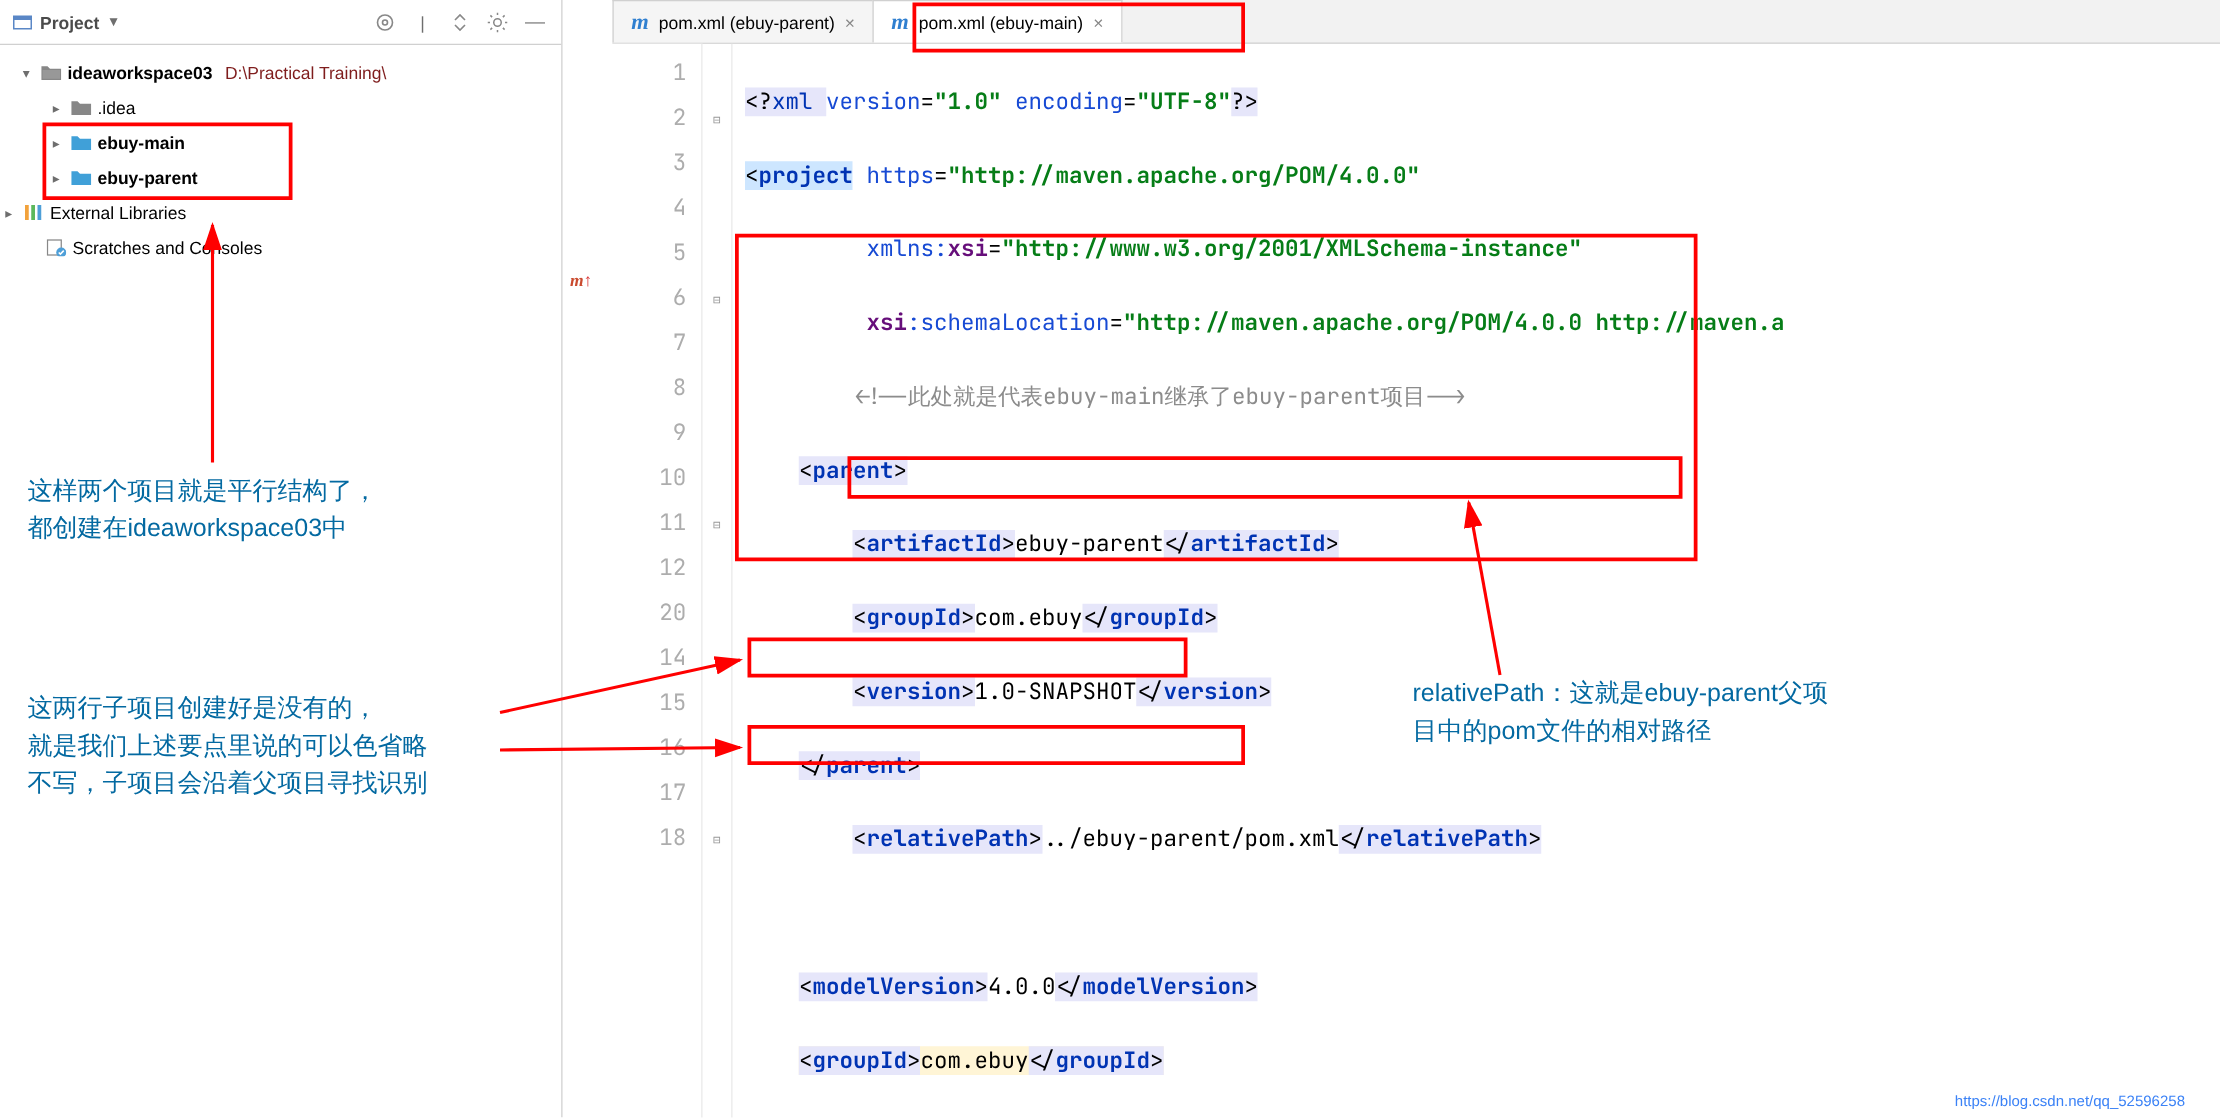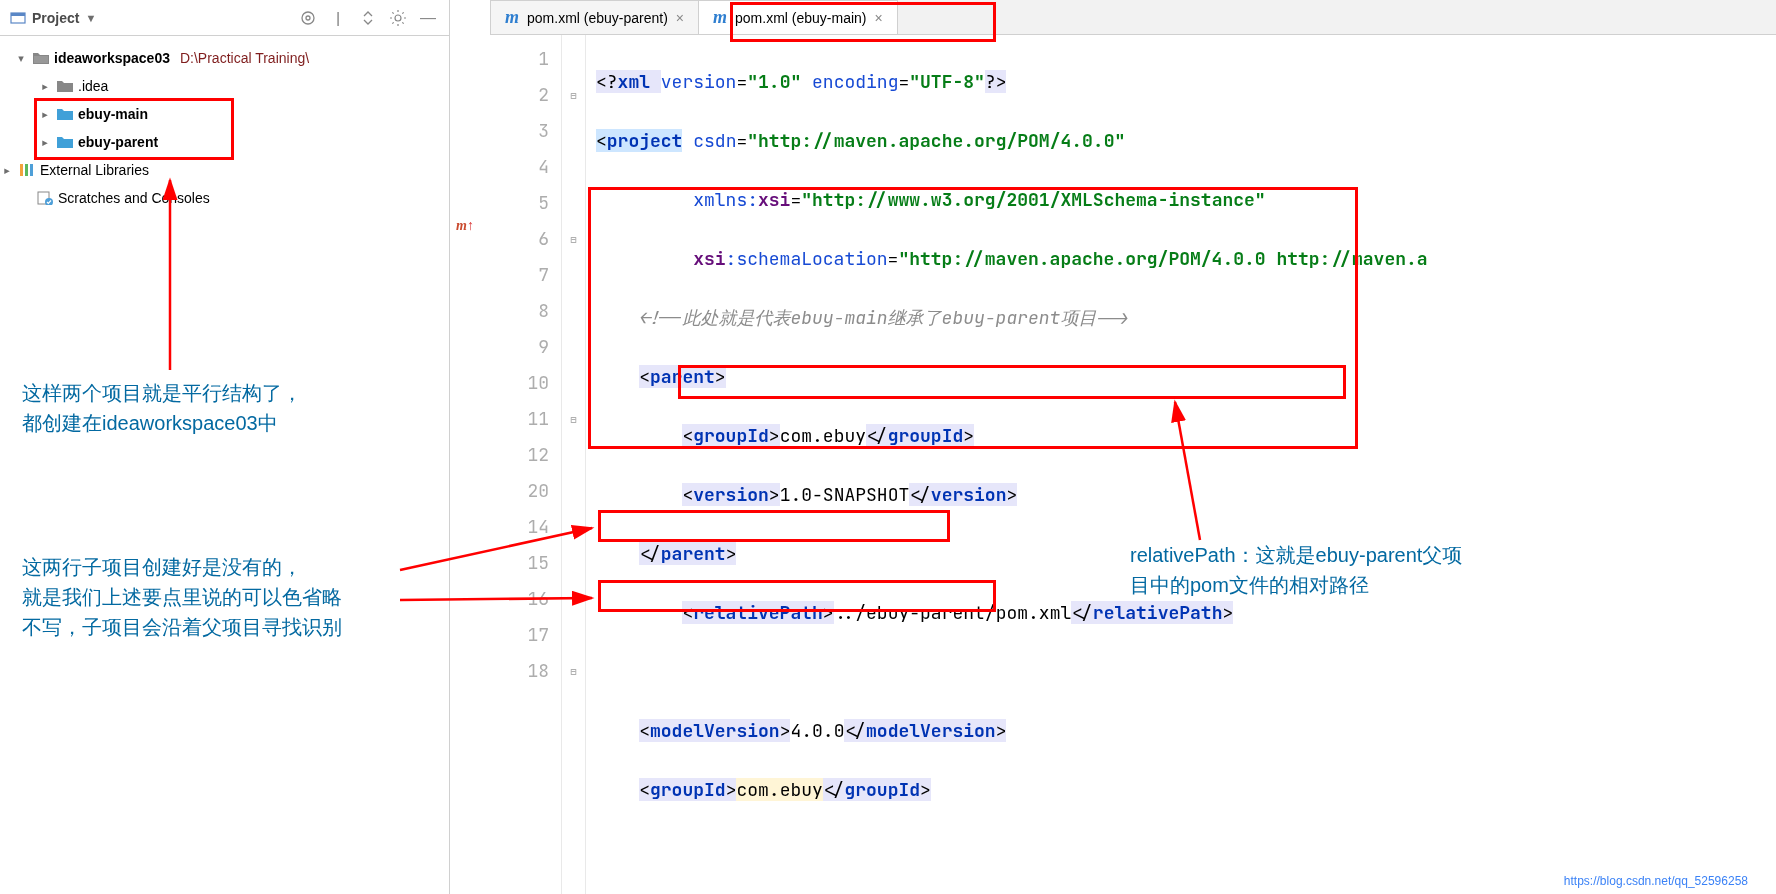--- a/index.html
+++ b/index.html
@@ -29,26 +29,26 @@
   .tab.active{background:#fff;}
   .tab .m{font-weight:700;font-style:italic;color:#2f7fd0;font-family:serif;font-size:18px;}
   .tab .x{color:#888;font-size:14px;}
   .editor{flex:1;display:flex;position:relative;font-family:Menlo,Consolas,"JetBrains Mono",monospace;font-size:18px;}
   .gutter{width:72px;background:#fff;border-right:1px solid #e9e9e9;padding-top:6px;}
   .gutter .ln{height:36px;line-height:36px;text-align:right;padding-right:12px;color:#adadad;}
   .foldcol{width:24px;border-right:1px solid #e9e9e9;padding-top:6px;position:relative;}
   .foldcol .fm{height:36px;display:flex;align-items:center;justify-content:center;color:#999;font-size:10px;}
   .code{flex:1;padding:6px 0 0 10px;position:relative;white-space:pre;}
   .cl{height:36px;line-height:36px;}
-  .kw{color:#0033b3;font-weight:700;}
+  .kw{color:#0033b3;font-weight:400;}
   .tag{color:#0033b3;font-weight:700;}
   .attr{color:#174ad4;}
   .ns{color:#660e7a;font-weight:700;}
   .str{color:#067d17;font-weight:700;}
-  .cm{color:#8c8c8c;font-style:italic;}
+  .cm{color:#8c8c8c;margin-left:44px;}
   .hl-tag{background:#e6e6fa;}
   .selproj{background:#cde6ff;}
   .ybg{background:#fff5d6;}
   .annot{position:absolute;color:#0369a1;font-family:"Microsoft YaHei","PingFang SC",sans-serif;font-size:20px;line-height:1.5;}
   .redrect{position:absolute;border:3px solid #f00;pointer-events:none;}
   .mup{position:absolute;left:456px;top:218px;font-family:serif;font-size:14px;}
   .mup .m{color:#ca4b2f;font-style:italic;font-weight:700;}
   .mup .ar{color:#d93636;}
   svg.arrow-svg{position:absolute;pointer-events:none;}
   .watermark{position:absolute;right:28px;bottom:6px;color:#3b82f6;font-size:12px;}
@@ -207,25 +207,26 @@
         <div class="fm"></div>
           <div class="fm"></div>
           <div class="fm"></div>
           <div class="fm"></div>
         <div class="fm"></div>
           <div class="fm">⊟</div>
       </div>
 
       <div class="code">
 <div class="cl"><span class="hl-tag"><span>&lt;?</span><span class="kw">xml </span></span><span class="attr">version</span><span>=</span><span class="str">"1.0"</span><span> </span><span class="attr">encoding</span><span>=</span><span class="str">"UTF-8"</span><span class="hl-tag">?&gt;</span></div>
-<div class="cl"><span class="selproj"><span>&lt;</span><span class="tag">project</span></span><span> </span><span class="attr">csdn</span><span>=</span><span class="str">"http://maven.apache.org/POM/4.0.0"</span></div>
+<div class="cl"><span class="selproj"><span>&lt;</span><span class="tag">project</span></span><span> </span><span class="attr">https</span><span>=</span><span class="str">"http://maven.apache.org/POM/4.0.0"</span></div>
 <div class="cl">         <span class="attr">xmlns:</span><span class="ns">xsi</span><span>=</span><span class="str">"http://www.w3.org/2001/XMLSchema-instance"</span></div>
 <div class="cl">         <span class="ns">xsi</span><span class="attr">:schemaLocation</span><span>=</span><span class="str">"http://maven.apache.org/POM/4.0.0 http://maven.a</span></div>
 <div class="cl">    <span class="cm">&lt;!--此处就是代表ebuy-main继承了ebuy-parent项目--&gt;</span></div>
 <div class="cl">    <span class="hl-tag"><span>&lt;</span><span class="tag">parent</span><span>&gt;</span></span></div>
+<div class="cl">        <span class="hl-tag"><span>&lt;</span><span class="tag">artifactId</span><span>&gt;</span></span><span>ebuy-parent</span><span class="hl-tag"><span>&lt;/</span><span class="tag">artifactId</span><span>&gt;</span></span></div>
 <div class="cl">        <span class="hl-tag"><span>&lt;</span><span class="tag">groupId</span><span>&gt;</span></span><span>com.ebuy</span><span class="hl-tag"><span>&lt;/</span><span class="tag">groupId</span><span>&gt;</span></span></div>
 <div class="cl">        <span class="hl-tag"><span>&lt;</span><span class="tag">version</span><span>&gt;</span></span><span>1.0-SNAPSHOT</span><span class="hl-tag"><span>&lt;/</span><span class="tag">version</span><span>&gt;</span></span></div>
 <div class="cl">    <span class="hl-tag"><span>&lt;/</span><span class="tag">parent</span><span>&gt;</span></span></div>
 <div class="cl">        <span class="hl-tag"><span>&lt;</span><span class="tag">relativePath</span><span>&gt;</span></span><span>../ebuy-parent/pom.xml</span><span class="hl-tag"><span>&lt;/</span><span class="tag">relativePath</span><span>&gt;</span></span></div>
 <div class="cl"></div>
 <div class="cl">    <span class="hl-tag"><span>&lt;</span><span class="tag">modelVersion</span><span>&gt;</span></span><span>4.0.0</span><span class="hl-tag"><span>&lt;/</span><span class="tag">modelVersion</span><span>&gt;</span></span></div>
 <div class="cl">    <span class="ybg"><span class="hl-tag"><span>&lt;</span><span class="tag">groupId</span><span>&gt;</span></span><span>com.ebuy</span><span class="hl-tag"><span>&lt;/</span><span class="tag">groupId</span><span>&gt;</span></span></span></div>
 <div class="cl">    </div>
 
 

